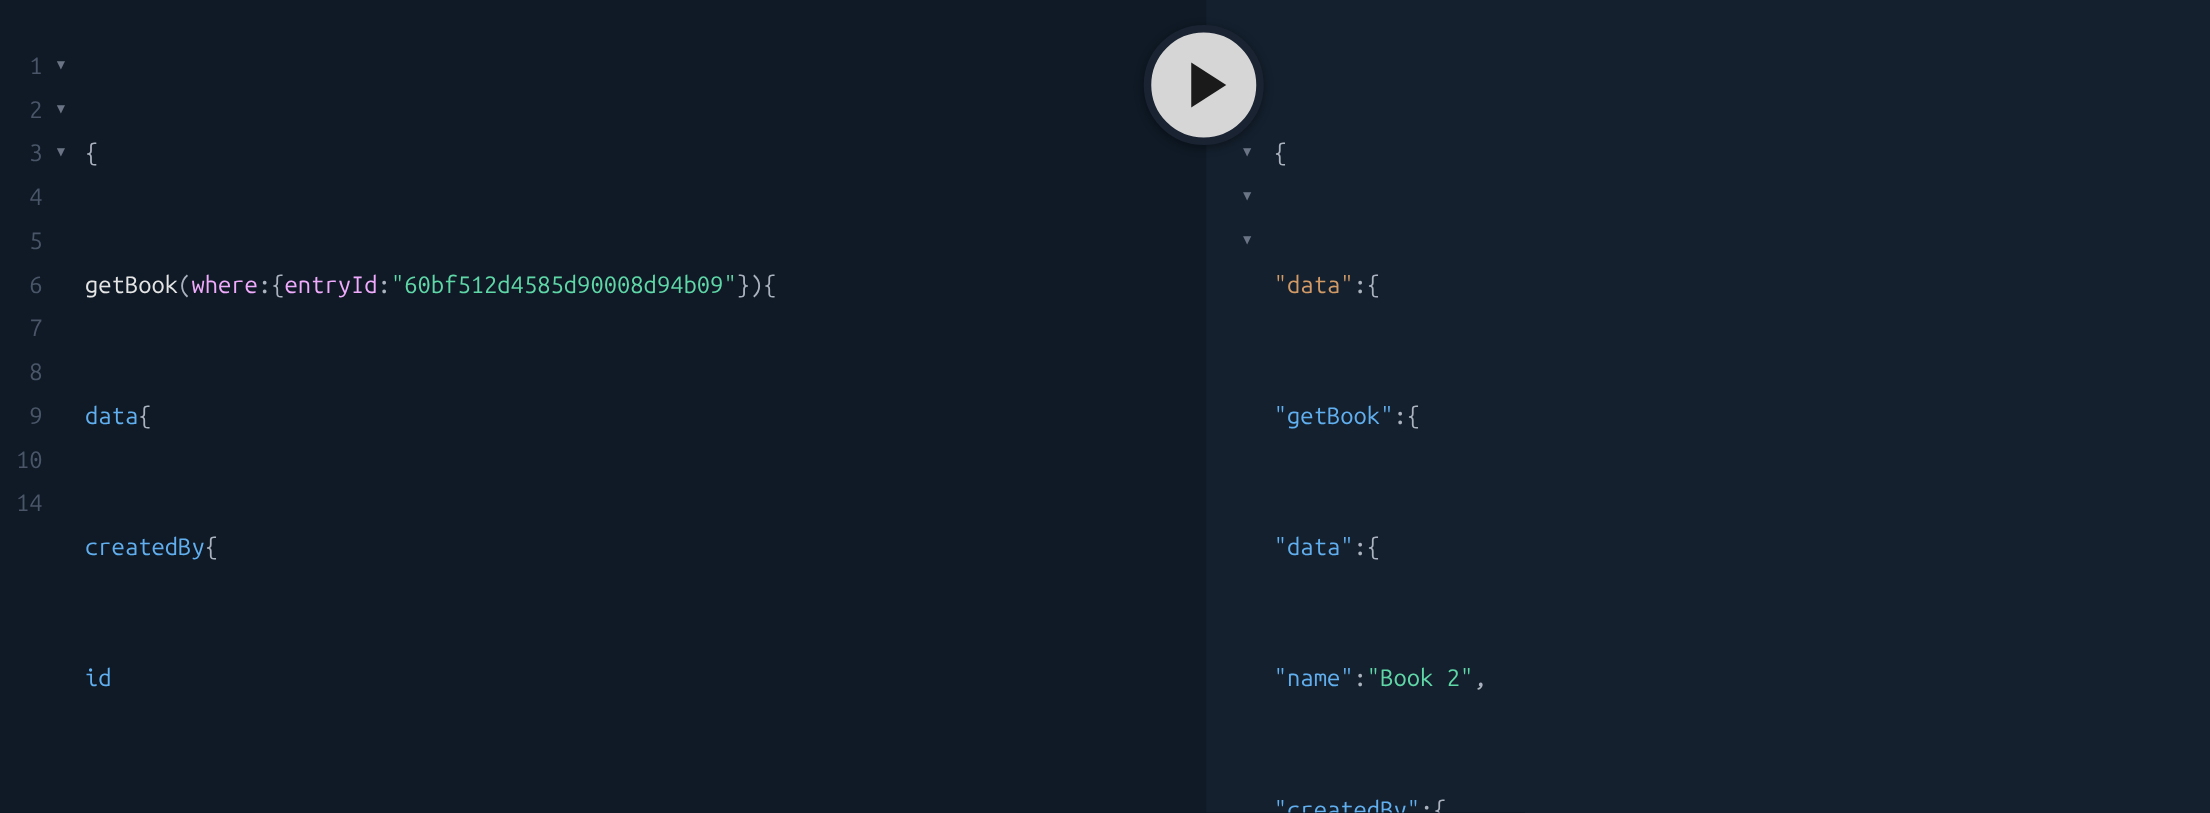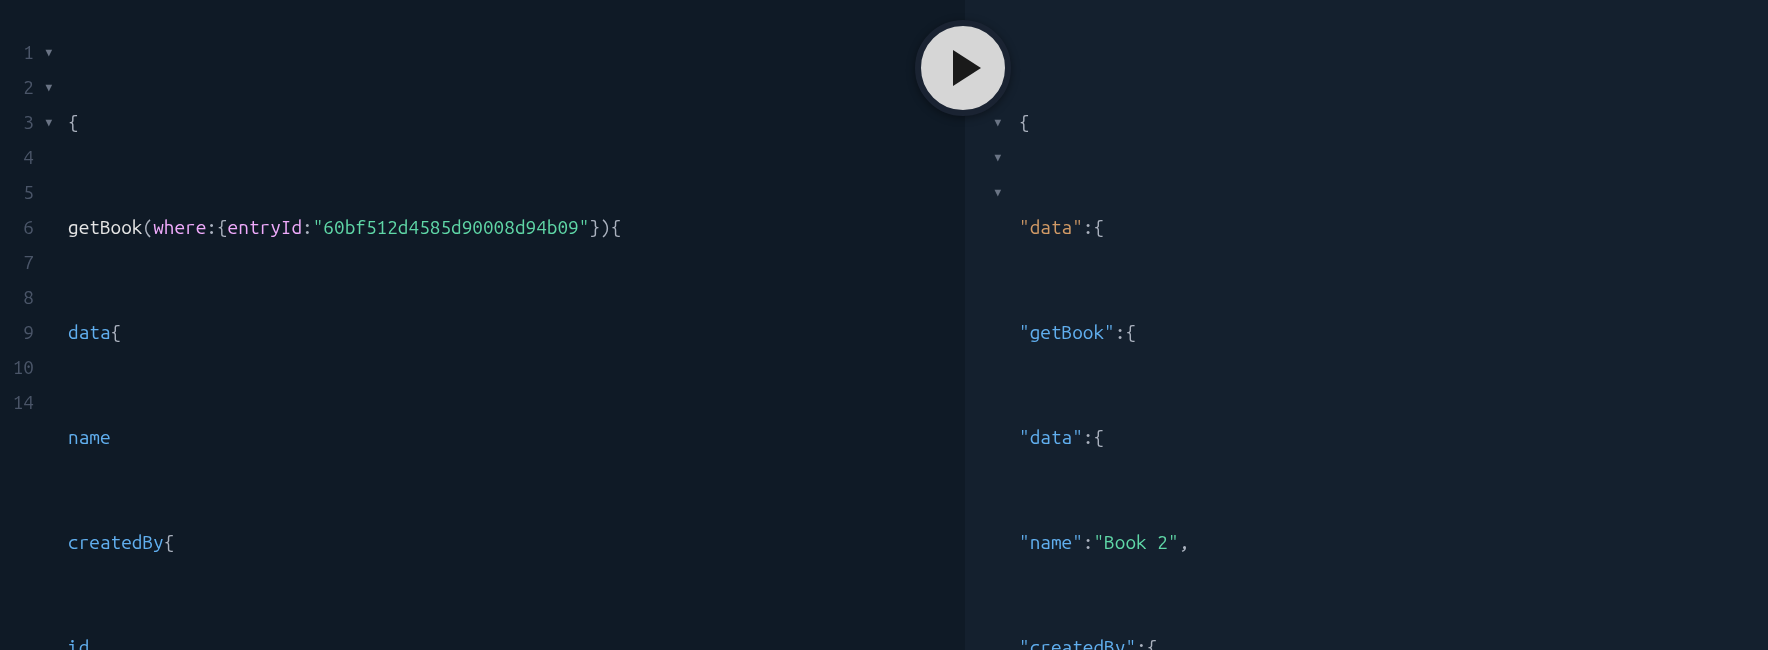--- a/index.html
+++ b/index.html
@@ -161,21 +161,20 @@
       </div>
     <div class="gutter-line">
         <span class="line-num">14</span>
         <span class="fold-arrow empty">▼</span>
       </div>
   </div>
   <div class="code">
     <div class="code-line"><span class="tok-brace">{</span></div>
     <div class="code-line">  <span class="tok-func">getBook</span><span class="tok-paren">(</span><span class="tok-arg">where</span><span class="tok-punct">:</span> <span class="tok-brace">{</span> <span class="tok-arg">entryId</span><span class="tok-punct">:</span> <span class="tok-string">"60bf512d4585d90008d94b09"</span> <span class="tok-brace">}</span><span class="tok-paren">)</span> <span class="tok-brace">{</span></div>
     <div class="code-line">    <span class="tok-field">data</span> <span class="tok-brace">{</span></div>
-    <div class="code-line">      <span class="tok-field">name</span></div>
     <div class="code-line">      <span class="tok-field">createdBy</span> <span class="tok-brace">{</span></div>
     <div class="code-line">        <span class="tok-field">id</span></div>
     
     
     
     
     
   </div>
 </div>
 

